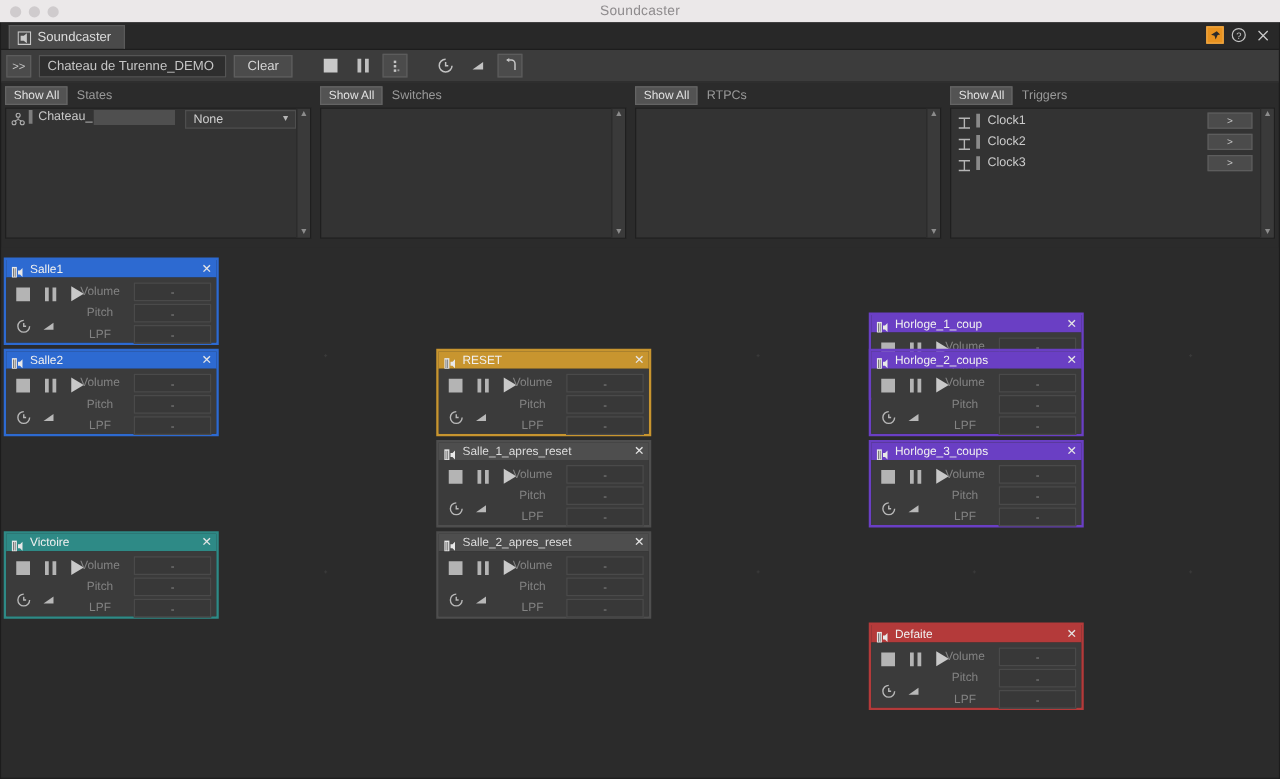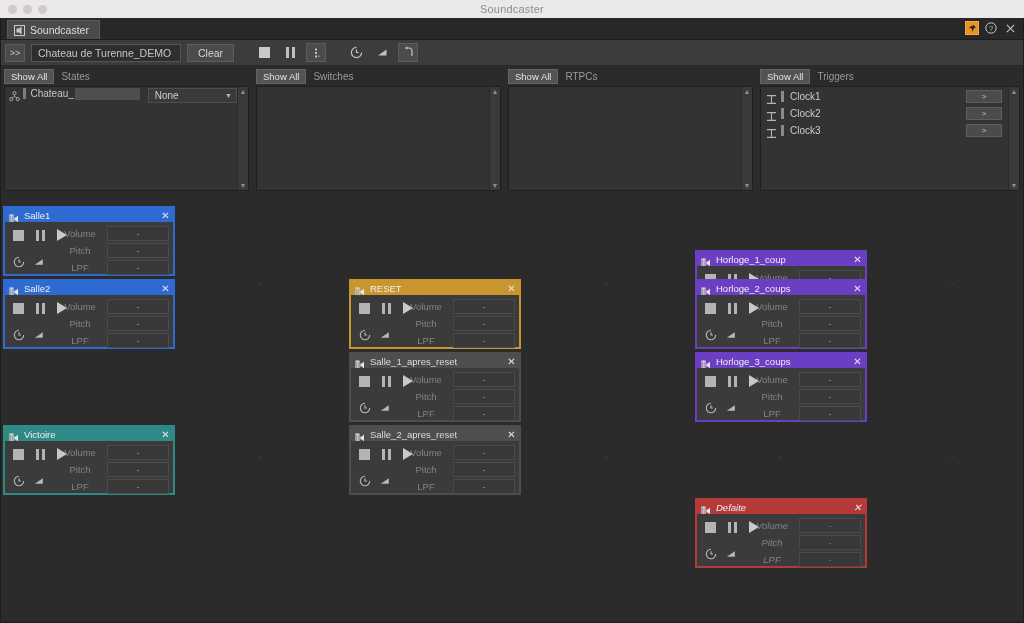--- a/index.html
+++ b/index.html
@@ -784,21 +784,21 @@
               <span class="plabel">Pitch</span>
               <span class="pfield">-</span>
             </div>
             <div class="prow">
               <span class="plabel">LPF</span>
               <span class="pfield">-</span>
             </div>
           </div>
         </div>
       </div>
-      <div class="sobj c-red" style="left: 694px; top: 300px; font-style: italic;">
+      <div class="sobj c-red" style="left: 694px; top: 300px;">
         <div class="sobj-title">
           <span class="sobj-icon"><svg viewBox="0 0 10 10" width="10" height="10">
               <rect x="0.5" y="0.5" width="4" height="9" fill="#e8e8e8"></rect>
               <rect x="1.4" y="1.6" width="0.7" height="6.8" fill="#6b6b6b"></rect>
               <rect x="2.8" y="1.6" width="0.7" height="6.8" fill="#6b6b6b"></rect>
               <path d="M5.4 3.4 L7 3.4 L9 1.4 L9 8.6 L7 6.6 L5.4 6.6 Z" fill="#e8e8e8"></path>
             </svg></span>
           <span class="sobj-name">Defaite</span>
           <span class="sobj-close">✕</span>
         </div>

